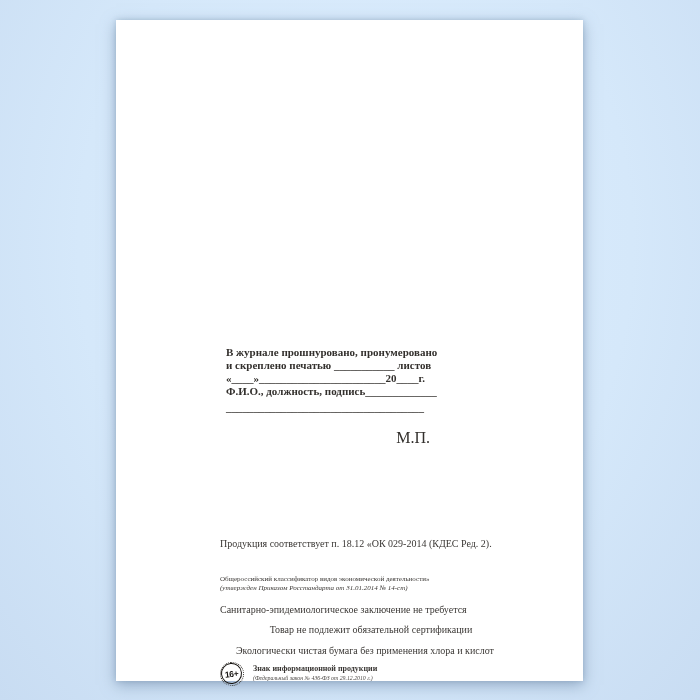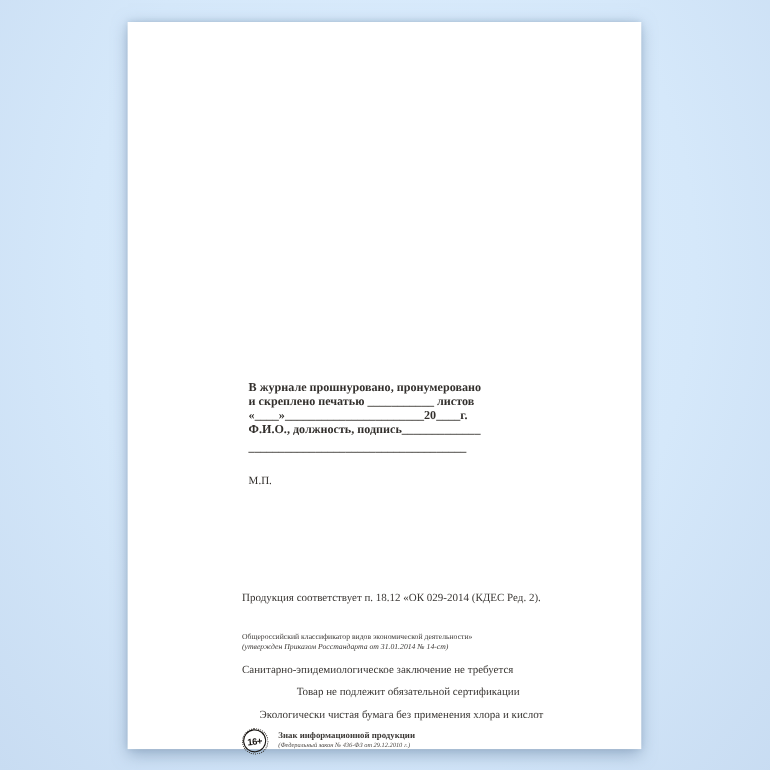--- a/index.html
+++ b/index.html
@@ -17,22 +17,22 @@
     background:#ffffff;
     box-shadow:0 4px 14px rgba(100,128,158,0.55), 0 0 5px rgba(100,128,158,0.30);
   }
   .seal-block{
     position:absolute;left:110px;top:326px;width:218px;
     font-weight:bold;font-size:11px;line-height:13px;color:#33302d;
     white-space:nowrap;
   }
   .seal-line5{margin-top:3px;}
   .stamp-abbr{
-    margin-top:17px;padding-right:14px;
-    font-weight:normal;font-size:10px;
+    margin-top:17px;text-align:right;padding-right:14px;
+    font-weight:normal;font-size:16px;
   }
   .footer-block{
     position:absolute;left:104px;top:519px;width:300px;color:#3a3734;
   }
   .prod-line1{font-size:10px;line-height:9px;}
   .prod-line2{font-size:7px;line-height:9px;margin-top:27px;}
   .prod-line3{font-size:7px;line-height:9px;font-style:italic;}
   .note-line{font-size:10px;line-height:9px;margin-top:11.5px;font-family:Liberation Serif, serif;}
   .note-cert{margin-left:2px;text-align:center;}
   .note-eco{margin-left:16px;}

